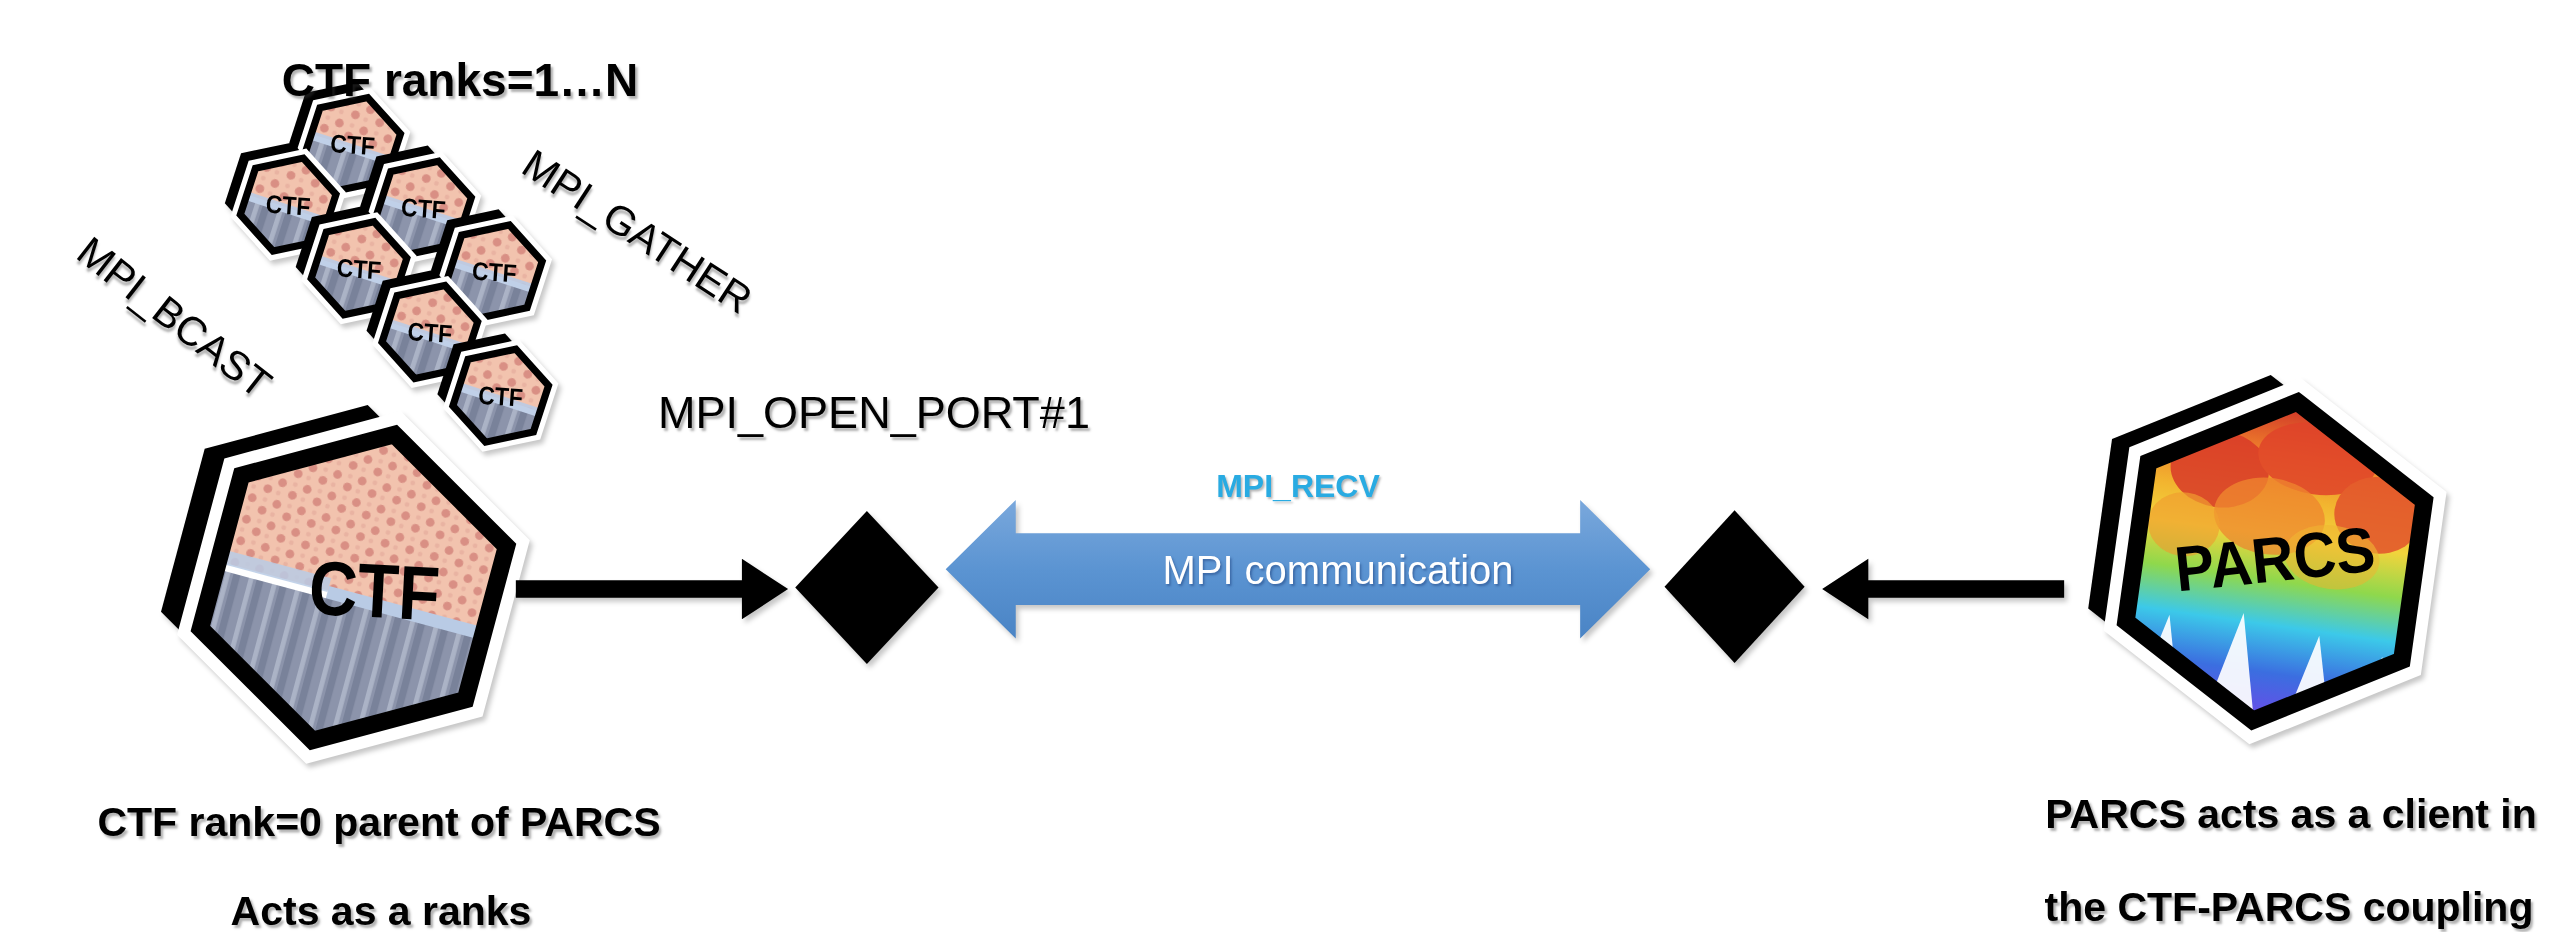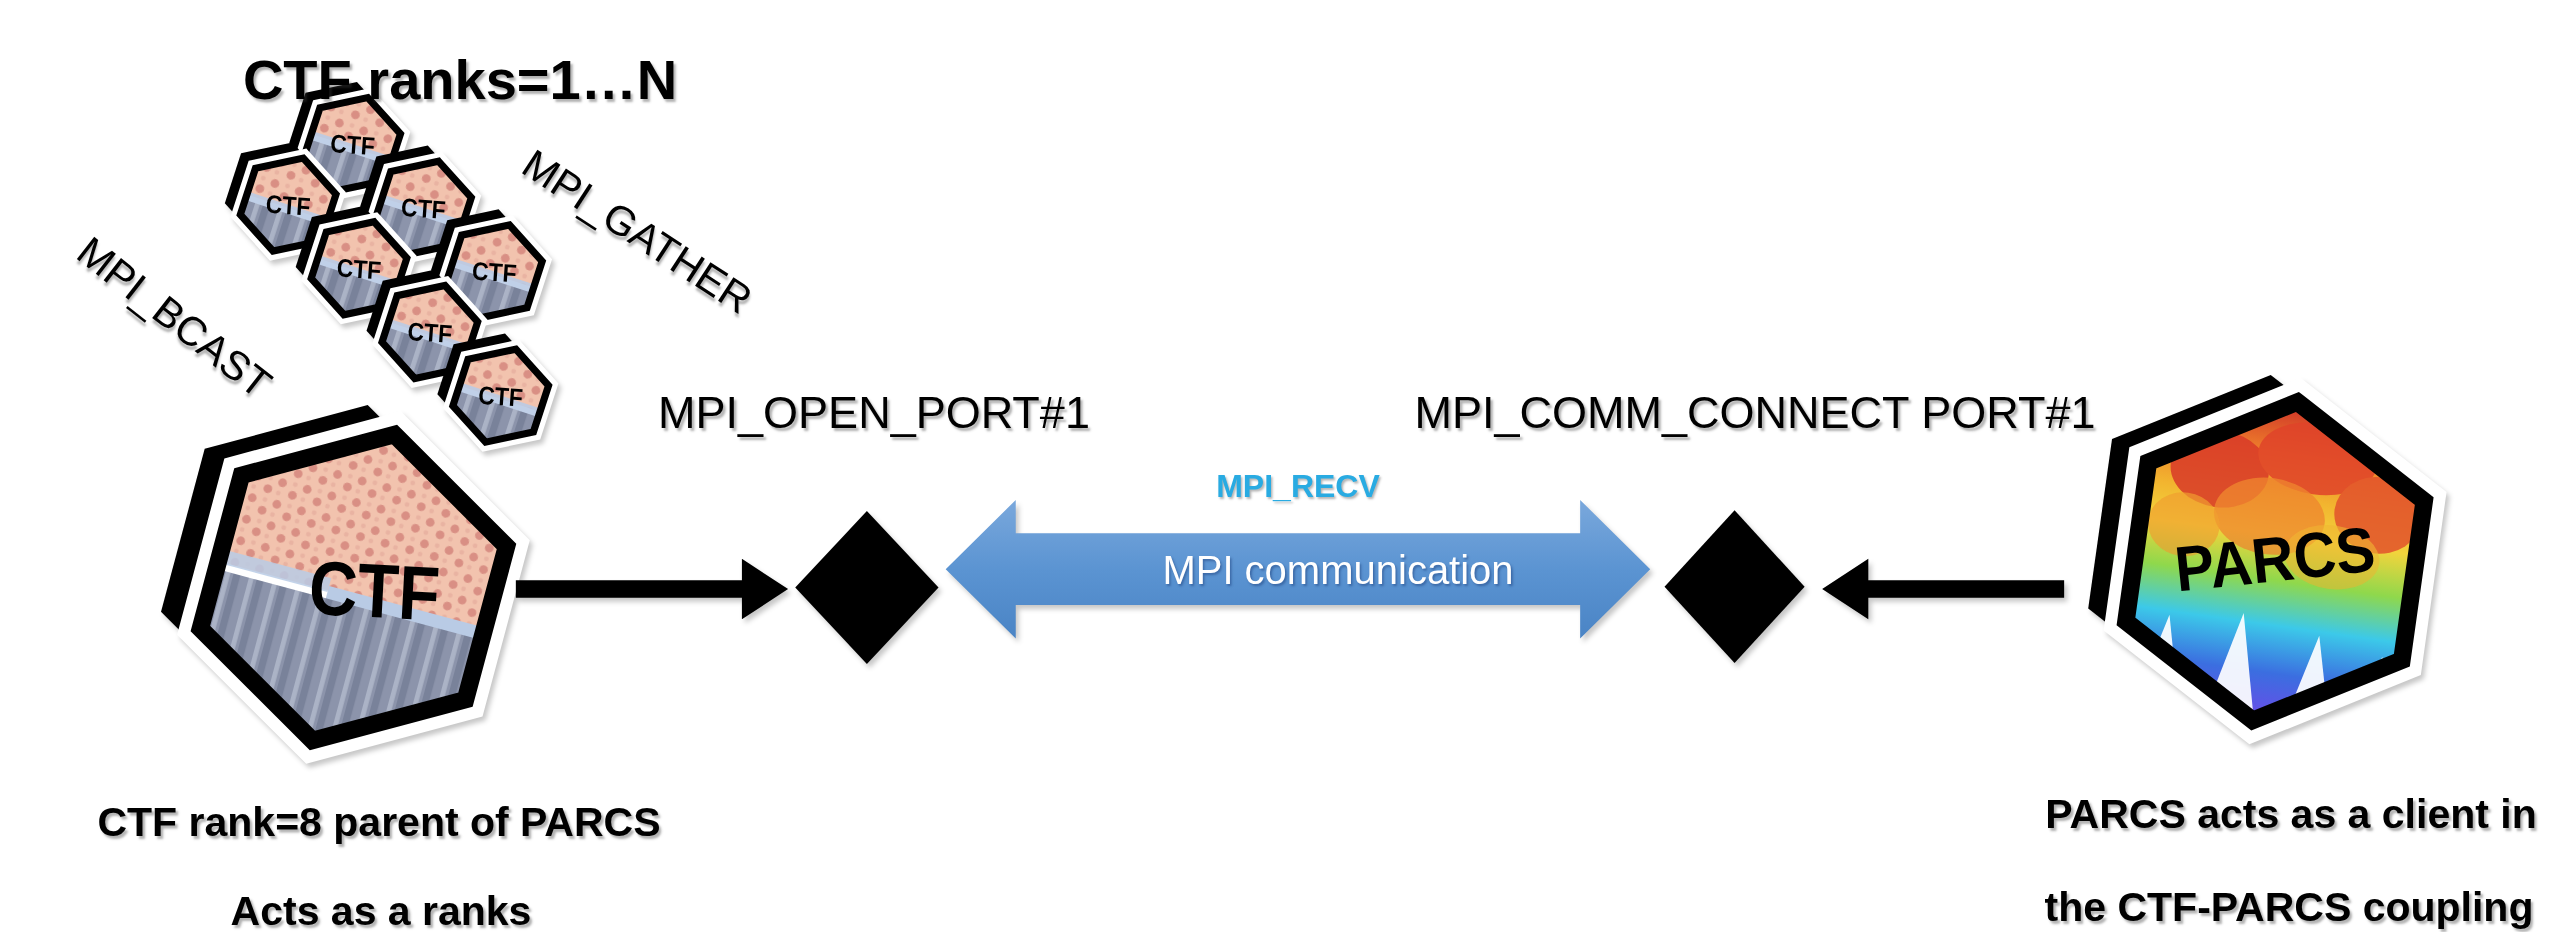--- a/index.html
+++ b/index.html
@@ -12,21 +12,21 @@
   }
   .shapes{position:absolute;left:0;top:0;filter:drop-shadow(3.2px 4px 2.4px rgba(0,0,0,.22));}
   .lbl{
     position:absolute;
     transform:translate(-50%,-50%);
     white-space:nowrap;
     color:var(--text-black,#000);
     text-shadow:2.4px 3.2px 2.4px rgba(60,60,60,.40);
     line-height:1;
   }
-  .t-title{font-size:56px;font-weight:700;}
+  .t-title{font-size:46px;font-weight:700;}
   .t-rot{font-size:41px;font-weight:400;}
   .t-port{font-size:45px;font-weight:400;}
   .t-cap{font-size:41px;font-weight:700;}
   .t-mpi{font-size:32px;font-weight:700;color:var(--cyan-text,#29ABE2);text-shadow:1.6px 2.4px 2.4px rgba(0,0,0,.30);}
   .t-comm{font-size:40px;font-weight:400;color:var(--white-text,#fff);text-shadow:1.6px 2.4px 2.4px rgba(20,50,110,.45);margin-left:40px;}
   .rot33{transform:translate(-50%,-50%) rotate(33deg);}
   .rot38{transform:translate(-50%,-50%) rotate(38deg);}
 </style>
 </head>
 <body>
@@ -142,28 +142,27 @@
   </svg>
 
   <div class="lbl t-title" style="left:460px;top:80px;">CTF ranks=1…N</div>
 
   <div class="lbl t-rot rot38" style="left:174px;top:318px;">MPI_BCAST</div>
 
   <div class="lbl t-rot rot33" style="left:637px;top:232px;">MPI_GATHER</div>
 
   <div class="lbl t-port" style="left:874px;top:412px;text-align:right;">MPI_OPEN_PORT#1</div>
 
-  <div class="lbl t-port" style="left:1755px;top:412px;">MPI_COMM_CONNECT PORT#1</div>
 
   <div class="lbl t-mpi" style="left:1298px;top:486px;">MPI_RECV</div>
 
   <div class="lbl t-comm" style="left:1298px;top:570px;">MPI communication</div>
 
 
-  <div class="lbl t-cap" style="left:379px;top:822px;">CTF rank=8 parent of PARCS</div>
+  <div class="lbl t-cap" style="left:379px;top:822px;">CTF rank=0 parent of PARCS</div>
 
   <div class="lbl t-cap" style="left:381px;top:911px;">Acts as a ranks</div>
 
   <div class="lbl t-cap" style="left:2291px;top:814px;">PARCS acts as a client in</div>
 
   <div class="lbl t-cap" style="left:2289px;top:907px;">the CTF-PARCS coupling</div>
 
 </div>
 
 

